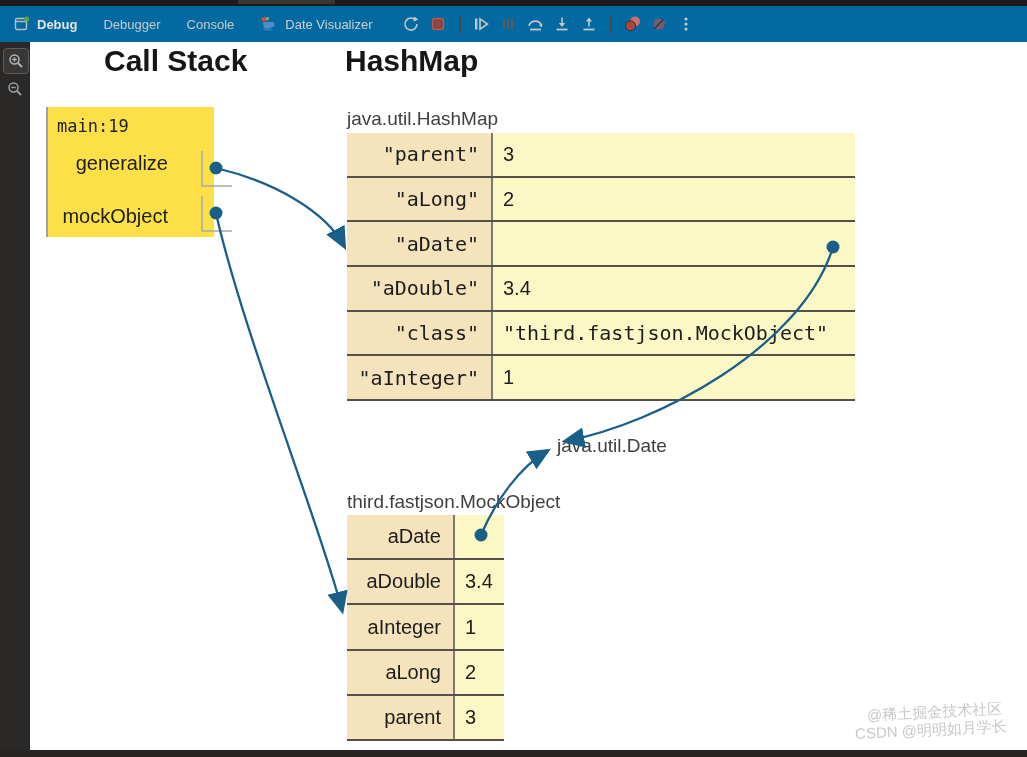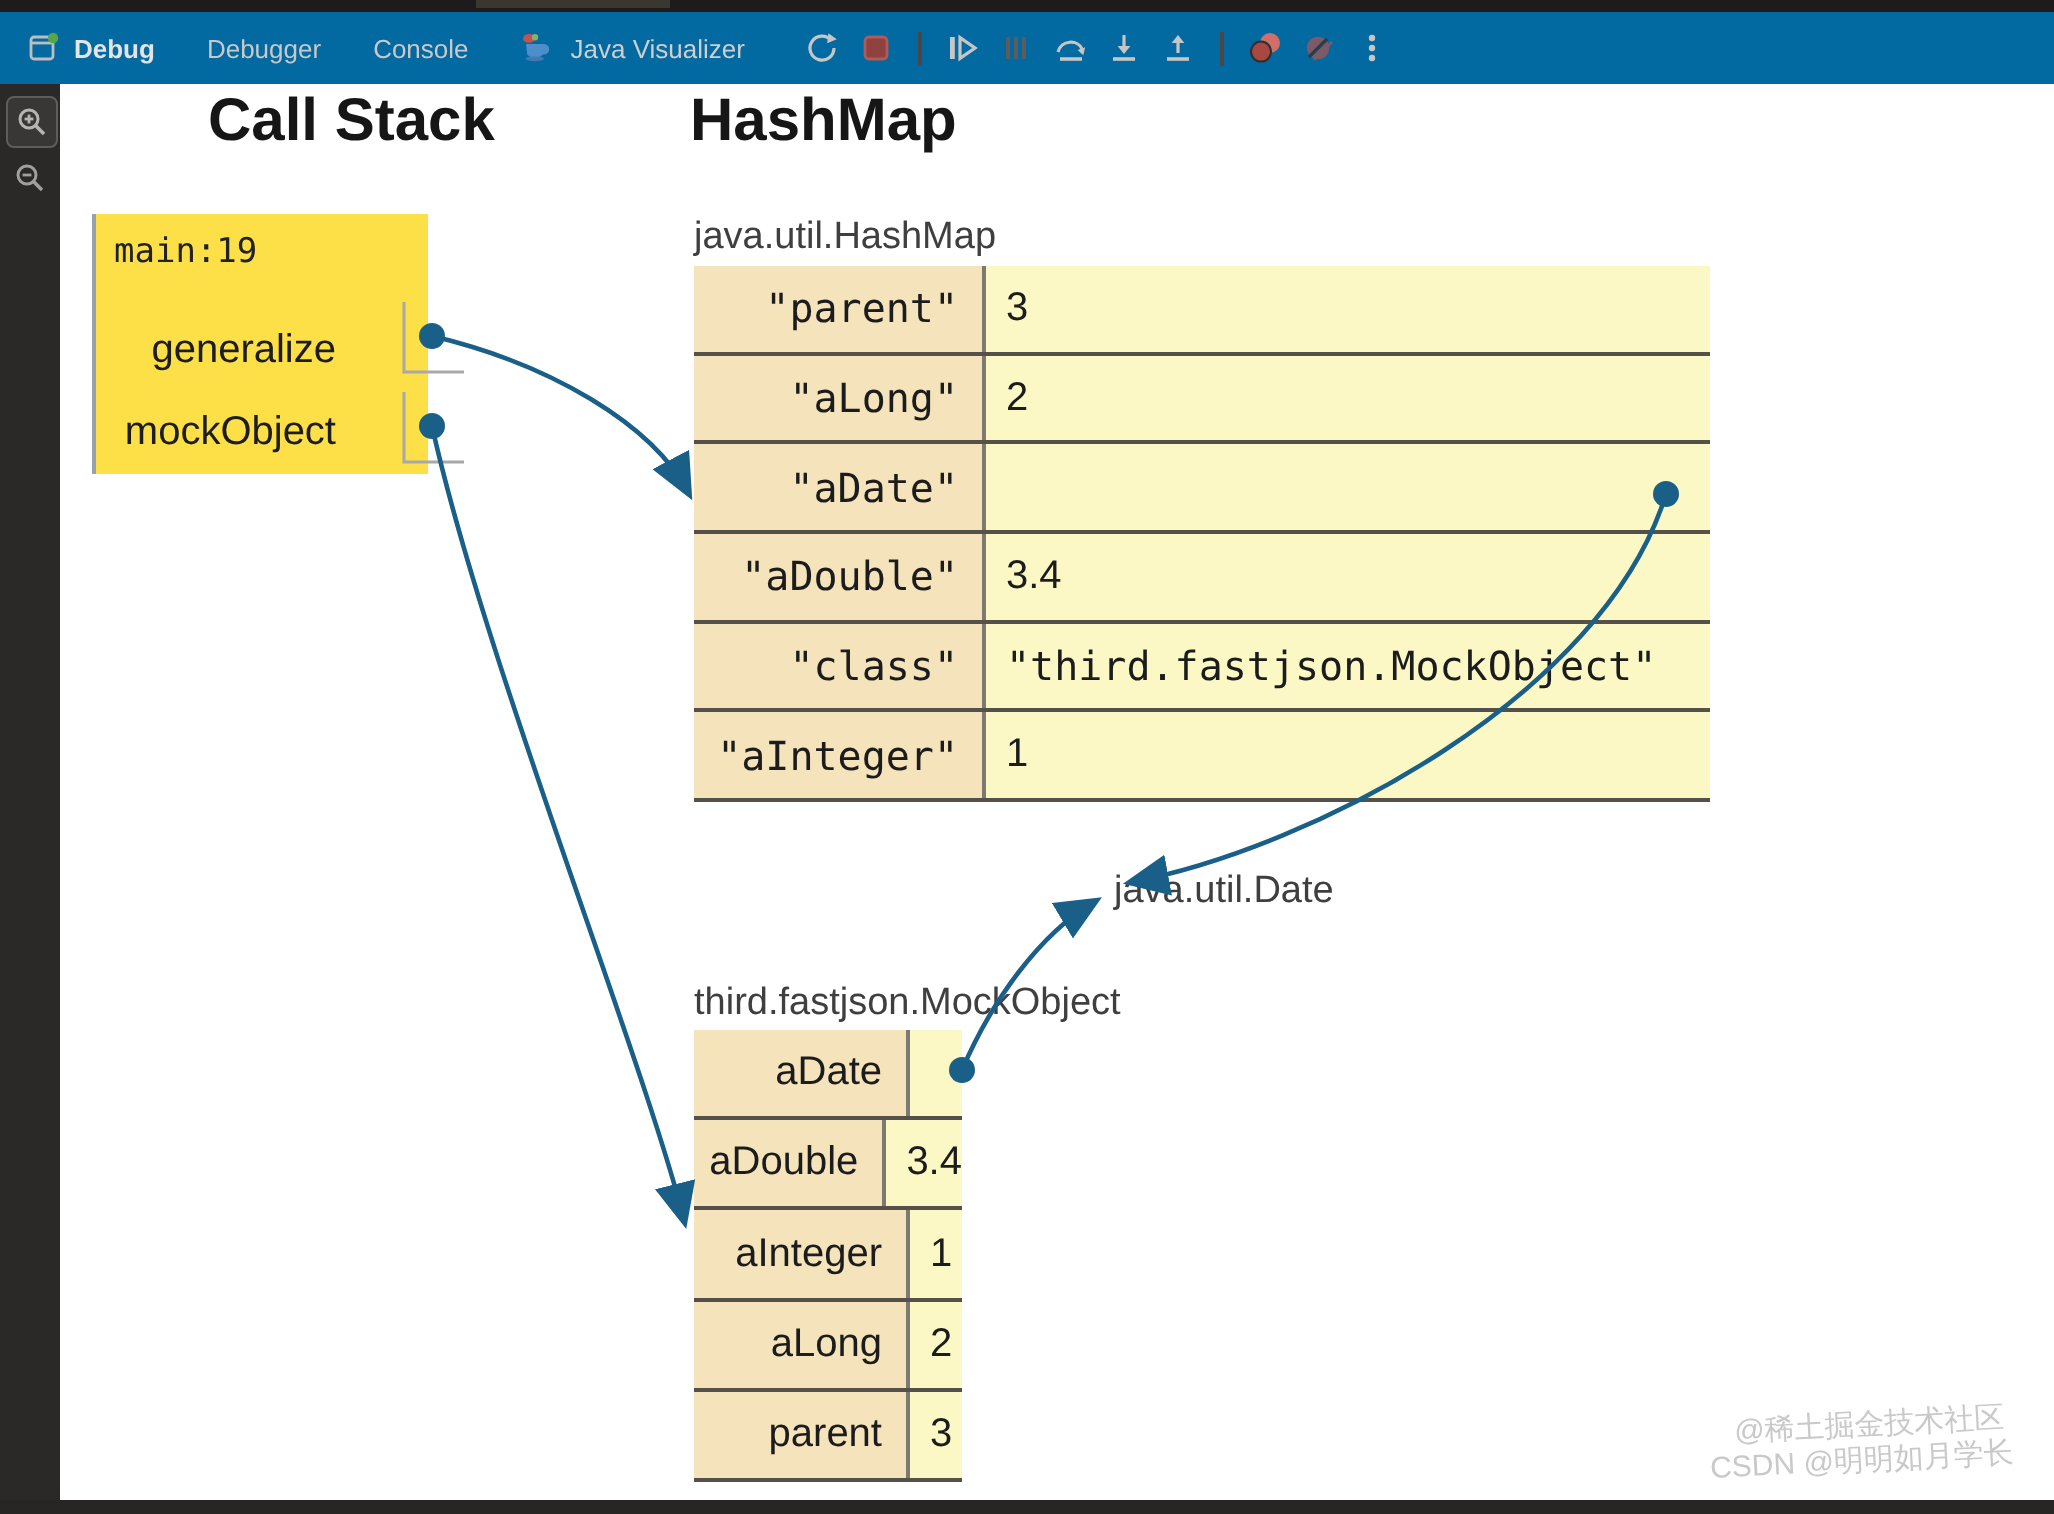--- a/index.html
+++ b/index.html
@@ -27,31 +27,31 @@
   .heading{position:absolute;font-size:30px;font-weight:600;color:#161616;letter-spacing:0;}
   .h-callstack{left:74px;top:2px;}
   .h-objects{left:315px;top:2px;}
   .obj-label{position:absolute;font-size:19px;color:#3f3f3f;}
   
   .stack-box{position:absolute;left:16px;top:65px;width:168px;height:130px;
              background:#fde047;border-left:2px solid #99a2ab;box-sizing:border-box;}
   .frame-name{position:absolute;left:9px;top:9px;font-family:"DejaVu Sans Mono",monospace;
               font-size:17px;color:#222;}
   .stack-var{position:absolute;right:46px;font-size:20px;color:#1d1d1d;line-height:24px;}
-  .stack-var.v0{top:56px;} .stack-var.v1{top:97px;}
+  .stack-var.v0{top:44px;} .stack-var.v1{top:97px;}
   
   .obj-table{position:absolute;display:flex;flex-direction:column;}
   .obj-row{display:flex;flex:1;border-bottom:2px solid #55514a;}
   .obj-key{box-sizing:border-box;display:flex;align-items:center;justify-content:flex-end;
            padding-right:12px;background:#f4e3bb;border-right:2px solid #7d7a72;color:#1c1c1c;}
   .obj-val{box-sizing:border-box;display:flex;align-items:center;flex:1;
            padding-left:10px;background:#fbf8c6;color:#1c1c1c;font-size:20px;}
   .t-hashmap{left:317px;top:91px;width:508px;height:268px;}
   .t-hashmap .obj-key{width:146px;font-family:"DejaVu Sans Mono",monospace;font-size:20px;}
-  .t-mock{left:317px;top:473px;width:134px;height:226px;border-radius:10px;}
+  .t-mock{left:317px;top:473px;width:157px;height:226px;border-radius:10px;}
   .t-mock .obj-key{width:108px;font-size:20px;}
   .mono-val{font-family:"DejaVu Sans Mono",monospace;font-size:20px;}
   .lbl-hashmap{left:317px;top:66px;}
   .lbl-date{left:527px;top:393px;}
   .lbl-mock{left:317px;top:449px;}
   
   .wm{position:absolute;color:#c9c9c9;font-size:15px;transform:rotate(-3deg);white-space:nowrap;}
   .wm1{right:25px;top:661px;}
   .wm2{right:20px;top:679px;}
   
@@ -82,21 +82,21 @@
     <div class="tb-item">
       <span>
         <svg class="icon-svg" width="18" height="16" viewBox="0 0 18 16">
           <ellipse cx="4.5" cy="3.2" rx="3" ry="2.2" fill="#c4524d"></ellipse>
           <circle cx="7.5" cy="2.6" r="1.6" fill="#8ab06c"></circle>
           <path d="M3,6 h9 a2.6,2.6 0 0 1 0,5.2 h-0.6 a5,4.5 0 0 1 -7.8,0 z" fill="#4d8dc9"></path>
           <path d="M12,7.2 a1.6,1.6 0 0 1 0,3.2" fill="none" stroke="#4d8dc9" stroke-width="1.3"></path>
           <ellipse cx="7.4" cy="13.4" rx="4.6" ry="1.2" fill="#3f7ab2"></ellipse>
         </svg>
       </span>
-      <span>Java Visualizer</span>
+      <span>Date Visualizer</span>
     </div>
     <div class="tb-btn">
       <svg class="icon-svg" width="18" height="18" viewBox="0 0 18 18">
         <path d="M13.6,5.2 A6,6 0 1 0 15,9" fill="none" stroke="#c6c6c6" stroke-width="1.6"></path>
         <polygon points="12.2,1.6 16.4,4.6 11.6,6.6" fill="#c6c6c6"></polygon>
       </svg>
     </div>
     <div class="tb-btn">
       <svg class="icon-svg" width="18" height="18" viewBox="0 0 18 18">
         <rect x="3.5" y="3.5" width="11" height="11" rx="2" fill="#8f423f" stroke="#b05b57" stroke-width="1.4"></rect>

